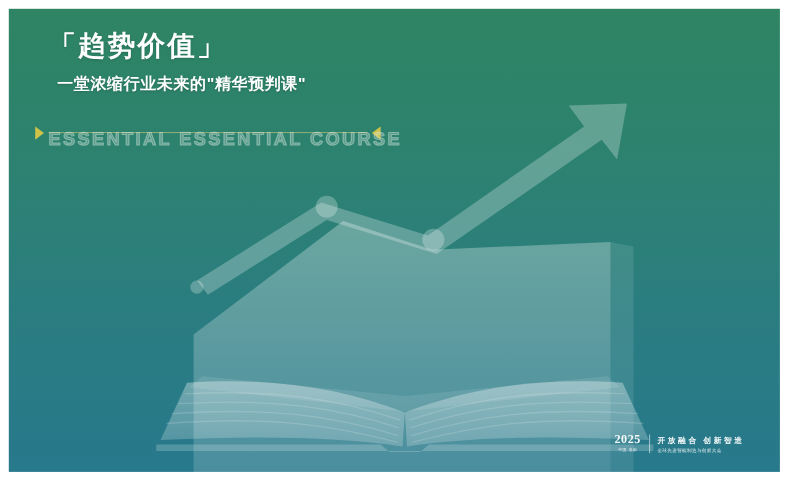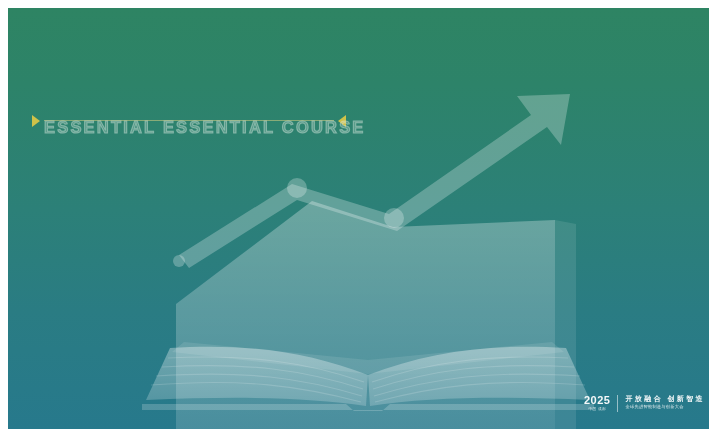--- a/index.html
+++ b/index.html
@@ -108,27 +108,28 @@
     letter-spacing: 2.2px;
     white-space: nowrap;
     color: transparent;
     -webkit-text-stroke: 1px rgba(225,235,228,0.42);
     text-shadow: 0 0 1px rgba(210,228,216,0.30);
   }
 
   
   #logo-lockup {
     position: absolute;
-    right: 4px;
+    right: 32px;
     bottom: 17px;
     display: flex;
-    align-items: flex-start;
+    align-items: flex-end;
     gap: 7px;
     z-index: 5;
     opacity: 0.95;
+    font-family: Liberation Serif, serif;
   }
   #logo-year-block {
     display: flex;
     flex-direction: column;
     align-items: center;
     line-height: 1;
   }
   #logo-year {
     color: #ffffff;
     font-size: 11px;
@@ -235,20 +236,24 @@
           <path d="M 365 381 C 424 362 480 354 566 359"></path>
           <path d="M 366 388 C 426 370 482 362 572 368"></path>
           <path d="M 367 394 C 428 378 484 370 577 377"></path>
         </g>
 
         <path d="M 134 396 L 338 396 L 346 403 L 374 403 L 382 396 L 586 396 L 586 402 L 134 402 Z" fill="#ffffff" fill-opacity="0.20"></path>
       </g>
     </svg>
   </div>
 
+  <div id="heading-block">
+    <div id="title-main">「趋势价值」</div>
+    <div id="title-sub">一堂浓缩行业未来的"精华预判课"</div>
+  </div>
 
   <div id="eyebrow-row">
     <span class="marker-tri" id="marker-left"></span>
     <span id="eyebrow-rule"></span>
     <span class="marker-tri" id="marker-right"></span>
     <div id="title-en">ESSENTIAL ESSENTIAL COURSE</div>
   </div>
 
   <div id="logo-lockup">
     <div id="logo-year-block">

